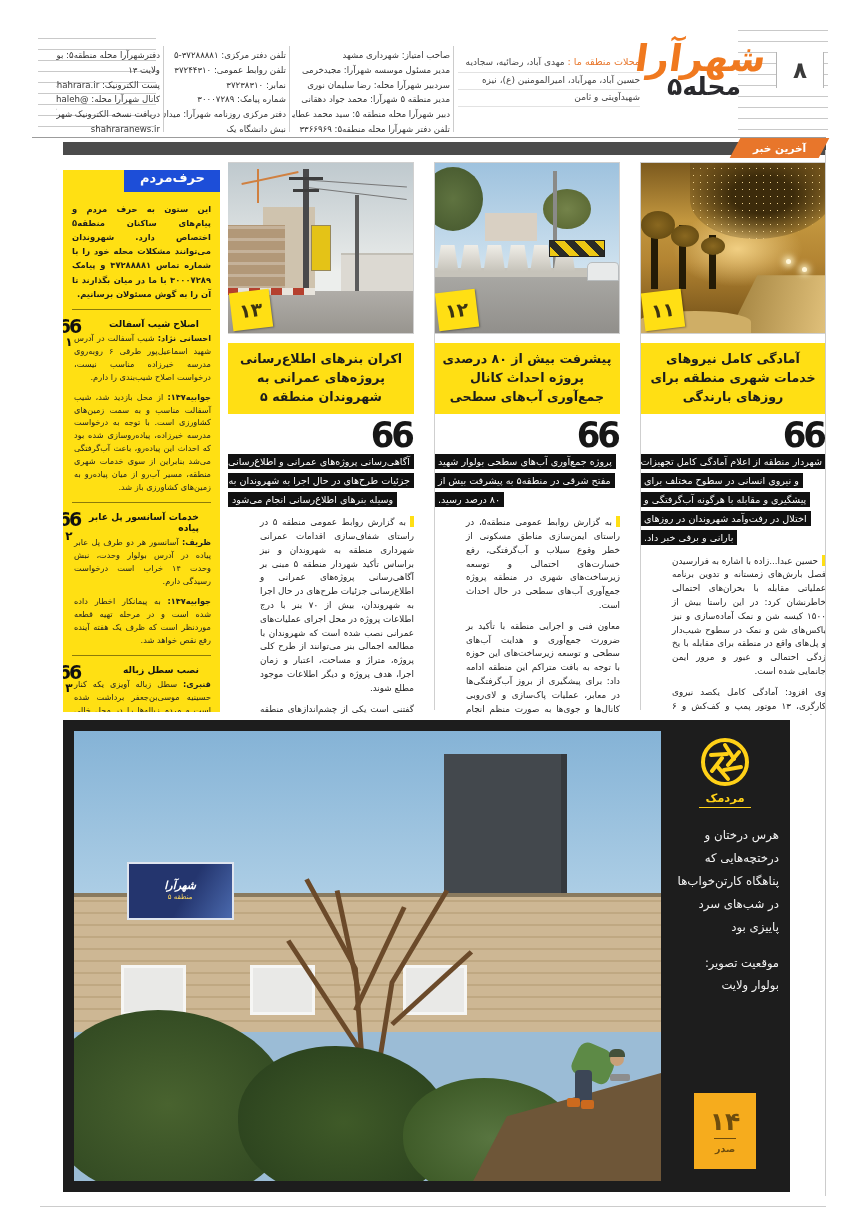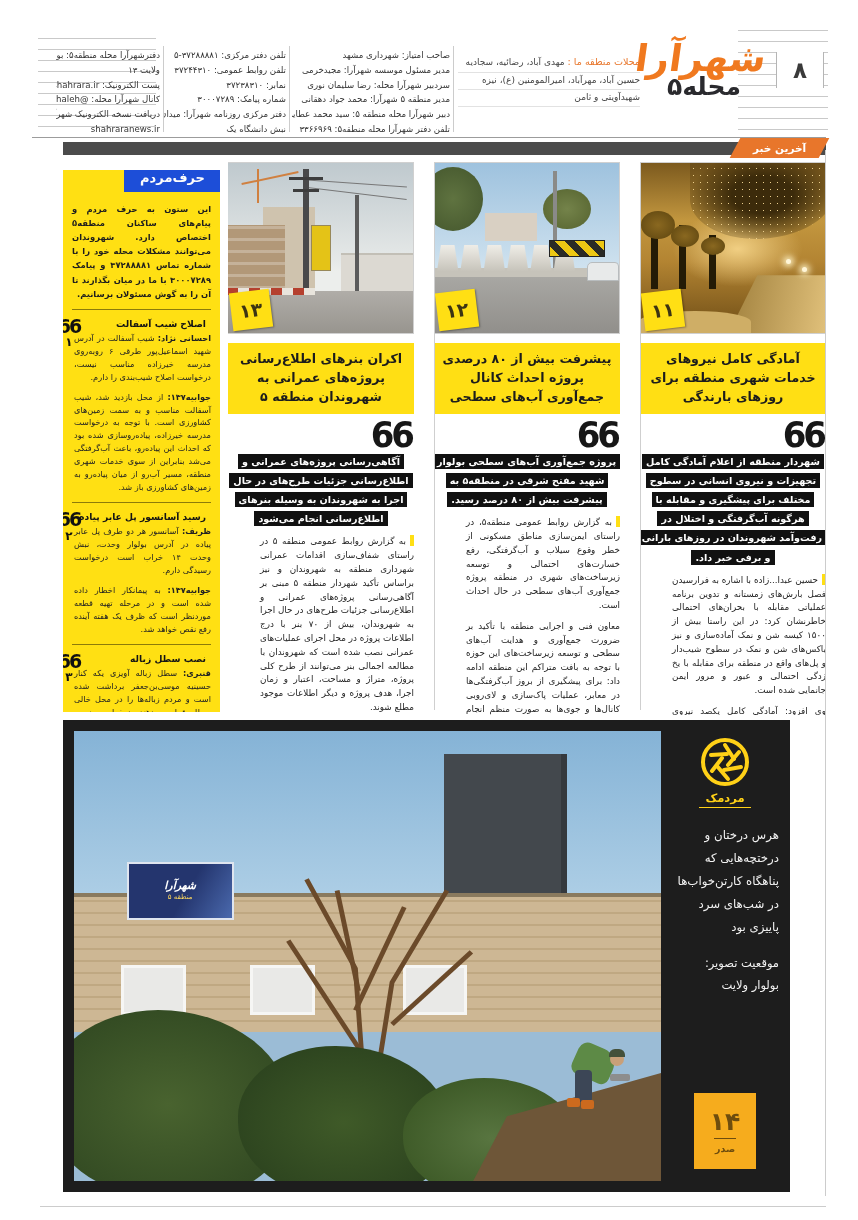--- a/index.html
+++ b/index.html
@@ -35,36 +35,36 @@
   .articles{position:absolute;right:32px;left:228px;top:162px;height:553px;display:flex;gap:20px;}
   .col{width:186px;flex:0 0 186px;overflow:hidden;}
   .col-rule{position:absolute;top:162px;height:548px;width:1px;background:#cfcfcf;}
   .photo{position:relative;width:186px;height:170px;overflow:hidden;border:1px solid #d0d0d0;}
   .badge{position:absolute;left:4px;bottom:4px;width:40px;height:38px;background:#ffdf14;transform:rotate(-7deg);
       display:flex;align-items:center;justify-content:center;font-size:19px;font-weight:bold;color:#3c3413;box-shadow:1px 1px 2px rgba(0,0,0,.35);}
   .headline{margin:9px 0 0;background:#ffdf14;min-height:40px;padding:7px 8px;text-align:center;
       font-size:12.6px;font-weight:bold;color:#1c1c1c;line-height:1.5;}
   .qicon{font-family:"DejaVu Sans",sans-serif;font-weight:900;font-size:34px;letter-spacing:-3px;
       color:#171717;line-height:.62;margin:10px 2px 6px;height:22px;transform:scaleY(1.05);}
-  .lead{margin:2px 0 7px;font-size:9.6px;font-weight:bold;line-height:2.0;text-align:center;}
+  .lead{margin:2px 0 7px;font-size:9.6px;font-weight:normal;line-height:2.0;text-align:left;}
   .hl{background:#111;color:#fff;padding:2px 4px;-webkit-box-decoration-break:clone;box-decoration-break:clone;}
   .bodyp{margin:0 0 7px;font-size:8.8px;line-height:1.57;color:#232323;text-align:justify;padding-left:32px;}
   .ymark{display:inline-block;width:4px;height:11px;background:#ffdf14;margin-left:4px;vertical-align:-2px;}
   
   .sidebar{position:absolute;left:63px;top:170px;width:157px;height:542px;background:#ffe013;
       padding:30px 9px 8px;box-sizing:border-box;overflow:hidden;}
   .sb-title{position:absolute;top:-6px;right:-1px;background:#1d4ed8;color:#fcfcfc;font-size:13px;font-weight:bold;
       padding:6px 16px 7px;letter-spacing:0;}
   .sb-intro{margin:2px 0 8px;font-size:8.4px;font-weight:bold;line-height:1.68;color:#1e1e1e;text-align:justify;}
   .sb-divider{border:none;border-top:1px solid rgba(0,0,0,.45);margin:8px 0;}
   .sb-item{position:relative;padding-left:2px;}
   .sb-marker{position:absolute;left:-16px;top:2px;text-align:center;width:26px;}
   .sb-q66{font-weight:900;font-size:19px;letter-spacing:-2px;color:#111;line-height:.7;}
   .sb-num{font-size:12px;font-weight:bold;color:#111;margin-top:2px;}
-  .sb-item h3{margin:0 5px 3px;font-size:9.2px;font-weight:bold;color:#141414;}
+  .sb-item h3{margin:0 12px 3px;font-size:9.2px;font-weight:bold;color:#141414;}
   .sb-item p{margin:0 0 7px;font-size:8.2px;line-height:1.58;color:#222;text-align:justify;}
   .sb-item b{font-weight:bold;}
   
   .photo-frame{position:absolute;left:63px;top:720px;width:727px;height:472px;background:#1d1d1d;
       box-sizing:border-box;padding:11px;display:flex;direction:ltr;gap:10px;}
   .bigphoto{position:relative;flex:1;overflow:hidden;background:#9bbcd6;}
   .pf-panel{position:relative;width:108px;flex:0 0 108px;direction:rtl;color:#eee;display:flex;flex-direction:column;}
   .aperture{margin:6px auto 4px;display:block;}
   .pf-brand{color:#ffd117;font-weight:bold;font-size:11.5px;text-align:center;border-bottom:1px solid #ffd117;
       width:52px;margin:0 auto 16px;padding-bottom:2px;}
@@ -307,21 +307,21 @@
       <p><b>احسانی نژاد:</b> <span>شیب آسفالت در آدرس شهید اسماعیل‌پور طرقی ۶ روبه‌روی مدرسه خیرزاده مناسب نیست، درخواست اصلاح شیب‌بندی را دارم.</span></p>
       <p><b>جوابیه۱۳۷:</b> <span>از محل بازدید شد، شیب آسفالت مناسب و به سمت زمین‌های کشاورزی است. با توجه به درخواست مدرسه خیرزاده، پیاده‌روسازی شده بود که احداث این پیاده‌رو، باعث آب‌گرفتگی می‌شد بنابراین از سوی خدمات شهری منطقه، مسیر آب‌رو از میان پیاده‌رو به زمین‌های کشاورزی باز شد.</span></p>
     </div>
     <hr class="sb-divider">
 
     <div class="sb-item">
       <div class="sb-marker">
         <div class="sb-q66">66</div>
         <div class="sb-num">۲</div>
       </div>
-      <h3>رسید آسانسور پل عابر پیاده</h3>
+      <h3>خدمات آسانسور پل عابر پیاده</h3>
       <p><b>ظریف:</b> <span>آسانسور هر دو طرف پل عابر پیاده در آدرس بولوار وحدت، نبش وحدت ۱۴ خراب است درخواست رسیدگی دارم.</span></p>
       <p><b>جوابیه۱۳۷:</b> <span>به پیمانکار اخطار داده شده است و در مرحله تهیه قطعه موردنظر است که ظرف یک هفته آینده رفع نقص خواهد شد.</span></p>
     </div>
     <hr class="sb-divider">
 
     <div class="sb-item">
       <div class="sb-marker">
         <div class="sb-q66">66</div>
         <div class="sb-num">۳</div>
       </div>

